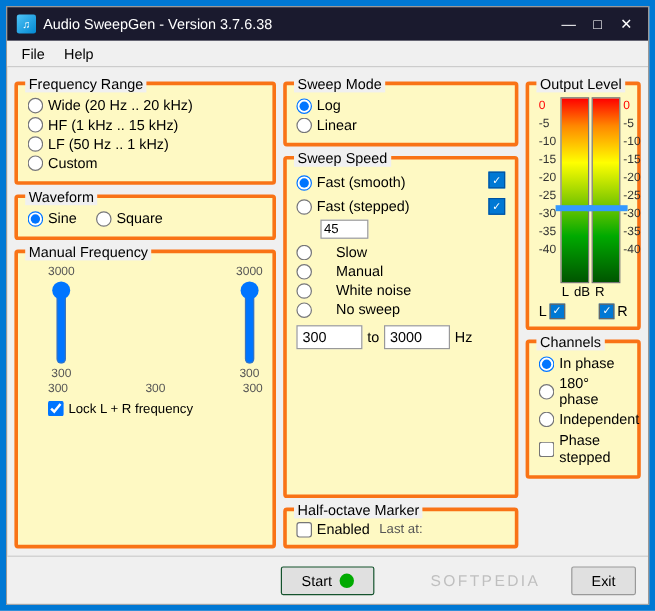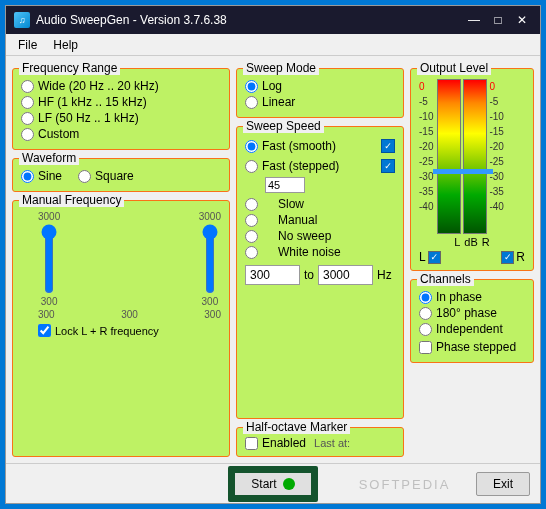--- a/index.html
+++ b/index.html
@@ -80,51 +80,51 @@
       flex-direction: column;
       gap: 4px;
     }
     .panel-middle {
       flex: 1;
       display: flex;
       flex-direction: column;
       gap: 4px;
     }
     .panel-right {
-      width: 124px;
+      width: 96px;
       display: flex;
       flex-direction: column;
       gap: 4px;
     }
     .group-box {
-      border: 1px solid #f97316;
+      border: 3px solid #f97316;
       border-radius: 3px;
       padding: 4px 8px 6px 8px;
       position: relative;
-      background: #bef264;
+      background: #fef9c3;
     }
     .group-box-title {
       position: absolute;
       top: -8px;
       left: 6px;
       background: #f0f0f0;
       padding: 0 3px;
       font-size: 12px;
       font-weight: normal;
     }
     .radio-row {
       display: flex;
       align-items: center;
       gap: 4px;
       margin: 2px 0;
     }
     .radio-row label { font-size: 12px; cursor: pointer; }
     input[type=radio], input[type=checkbox] { margin: 0; cursor: pointer; }
     .freq-range-group { margin-top: 6px; }
-    .freq-range-row { margin: 2px 0; display: flex; align-items: center; gap: 4px; }
+    .freq-range-row { margin: 2px 0; display: flex; gap: 4px; }
     .freq-range-row label { font-size: 12px; }
     .waveform-group { margin-top: 4px; }
     .waveform-row { display: flex; gap: 16px; align-items: center; margin-top: 4px; }
     .manual-freq-group { margin-top: 4px; flex: 1; padding-left: 25px; }
     input[type=range][orient="vertical"], .vslider {
       -webkit-appearance: slider-vertical;
       writing-mode: bt-lr;
       width: 20px;
       height: 70px;
     }
@@ -161,21 +161,21 @@
       align-items: center;
       padding: 6px 10px;
       border-top: 1px solid #ccc;
       background: #f0f0f0;
       height: 40px;
     }
     .start-btn {
       display: flex; align-items: center; gap: 6px;
       padding: 4px 16px;
       background: #e0e0e0;
-      border: 7px solid #14532d;
+      border: 1px solid #14532d;
       border-radius: 2px;
       cursor: pointer;
       font-size: 12px;
     }
     .start-dot {
       width: 12px; height: 12px;
       background: #00aa00;
       border-radius: 50%;
     }
     .exit-btn {
@@ -351,21 +351,21 @@
             <input type="radio" name="sweep_mode" id="sm_linear" style="">
             <label for="sm_linear">Linear</label>
           </div>
         </div>
       </div>
 
       <div class="group-box sweep-speed-group" style="flex:1;">
         <span class="group-box-title">Sweep Speed</span>
         <div class="group-content">
 
-          <div style="display:flex; align-items:center; justify-content:space-between; margin:2px 0;">
+          <div style="display:flex; align-items:flex-start; justify-content:space-between; margin:2px 0;">
             <div class="radio-row">
               <input type="radio" name="speed" id="sp_fs" checked="" style="">
               <label for="sp_fs">Fast (smooth)</label>
             </div>
             <div class="check-blue">✓</div>
           </div>
 
           <div style="display:flex; align-items:center; justify-content:space-between; margin:2px 0;">
             <div class="radio-row">
               <input type="radio" name="speed" id="sp_fst" style="">
@@ -382,27 +382,27 @@
             <input type="radio" name="speed" id="sp_slow" style="">
             <label for="sp_slow">Slow</label>
           </div>
 
           <div class="radio-row speed-row" style="margin:2px 0;">
             <input type="radio" name="speed" id="sp_manual" style="">
             <label for="sp_manual">Manual</label>
           </div>
 
           <div class="radio-row speed-row" style="margin:2px 0;">
+            <input type="radio" name="speed" id="sp_wn" style="">
+            <label for="sp_wn">White noise</label>
+          </div>
+
+          <div class="radio-row speed-row" style="margin:2px 0;">
             <input type="radio" name="speed" id="sp_ns" style="">
             <label for="sp_ns">No sweep</label>
-          </div>
-
-          <div class="radio-row speed-row" style="margin:2px 0;">
-            <input type="radio" name="speed" id="sp_wn" style="">
-            <label for="sp_wn">White noise</label>
           </div>
         </div>
 
         <div class="freq-range-inputs">
           <input type="text" class="freq-input" value="300" style="">
           <span style="font-size:12px;">to</span>
           <input type="text" class="freq-input" value="3000" style="">
           <span class="freq-unit">Hz</span>
         </div>
       </div>

